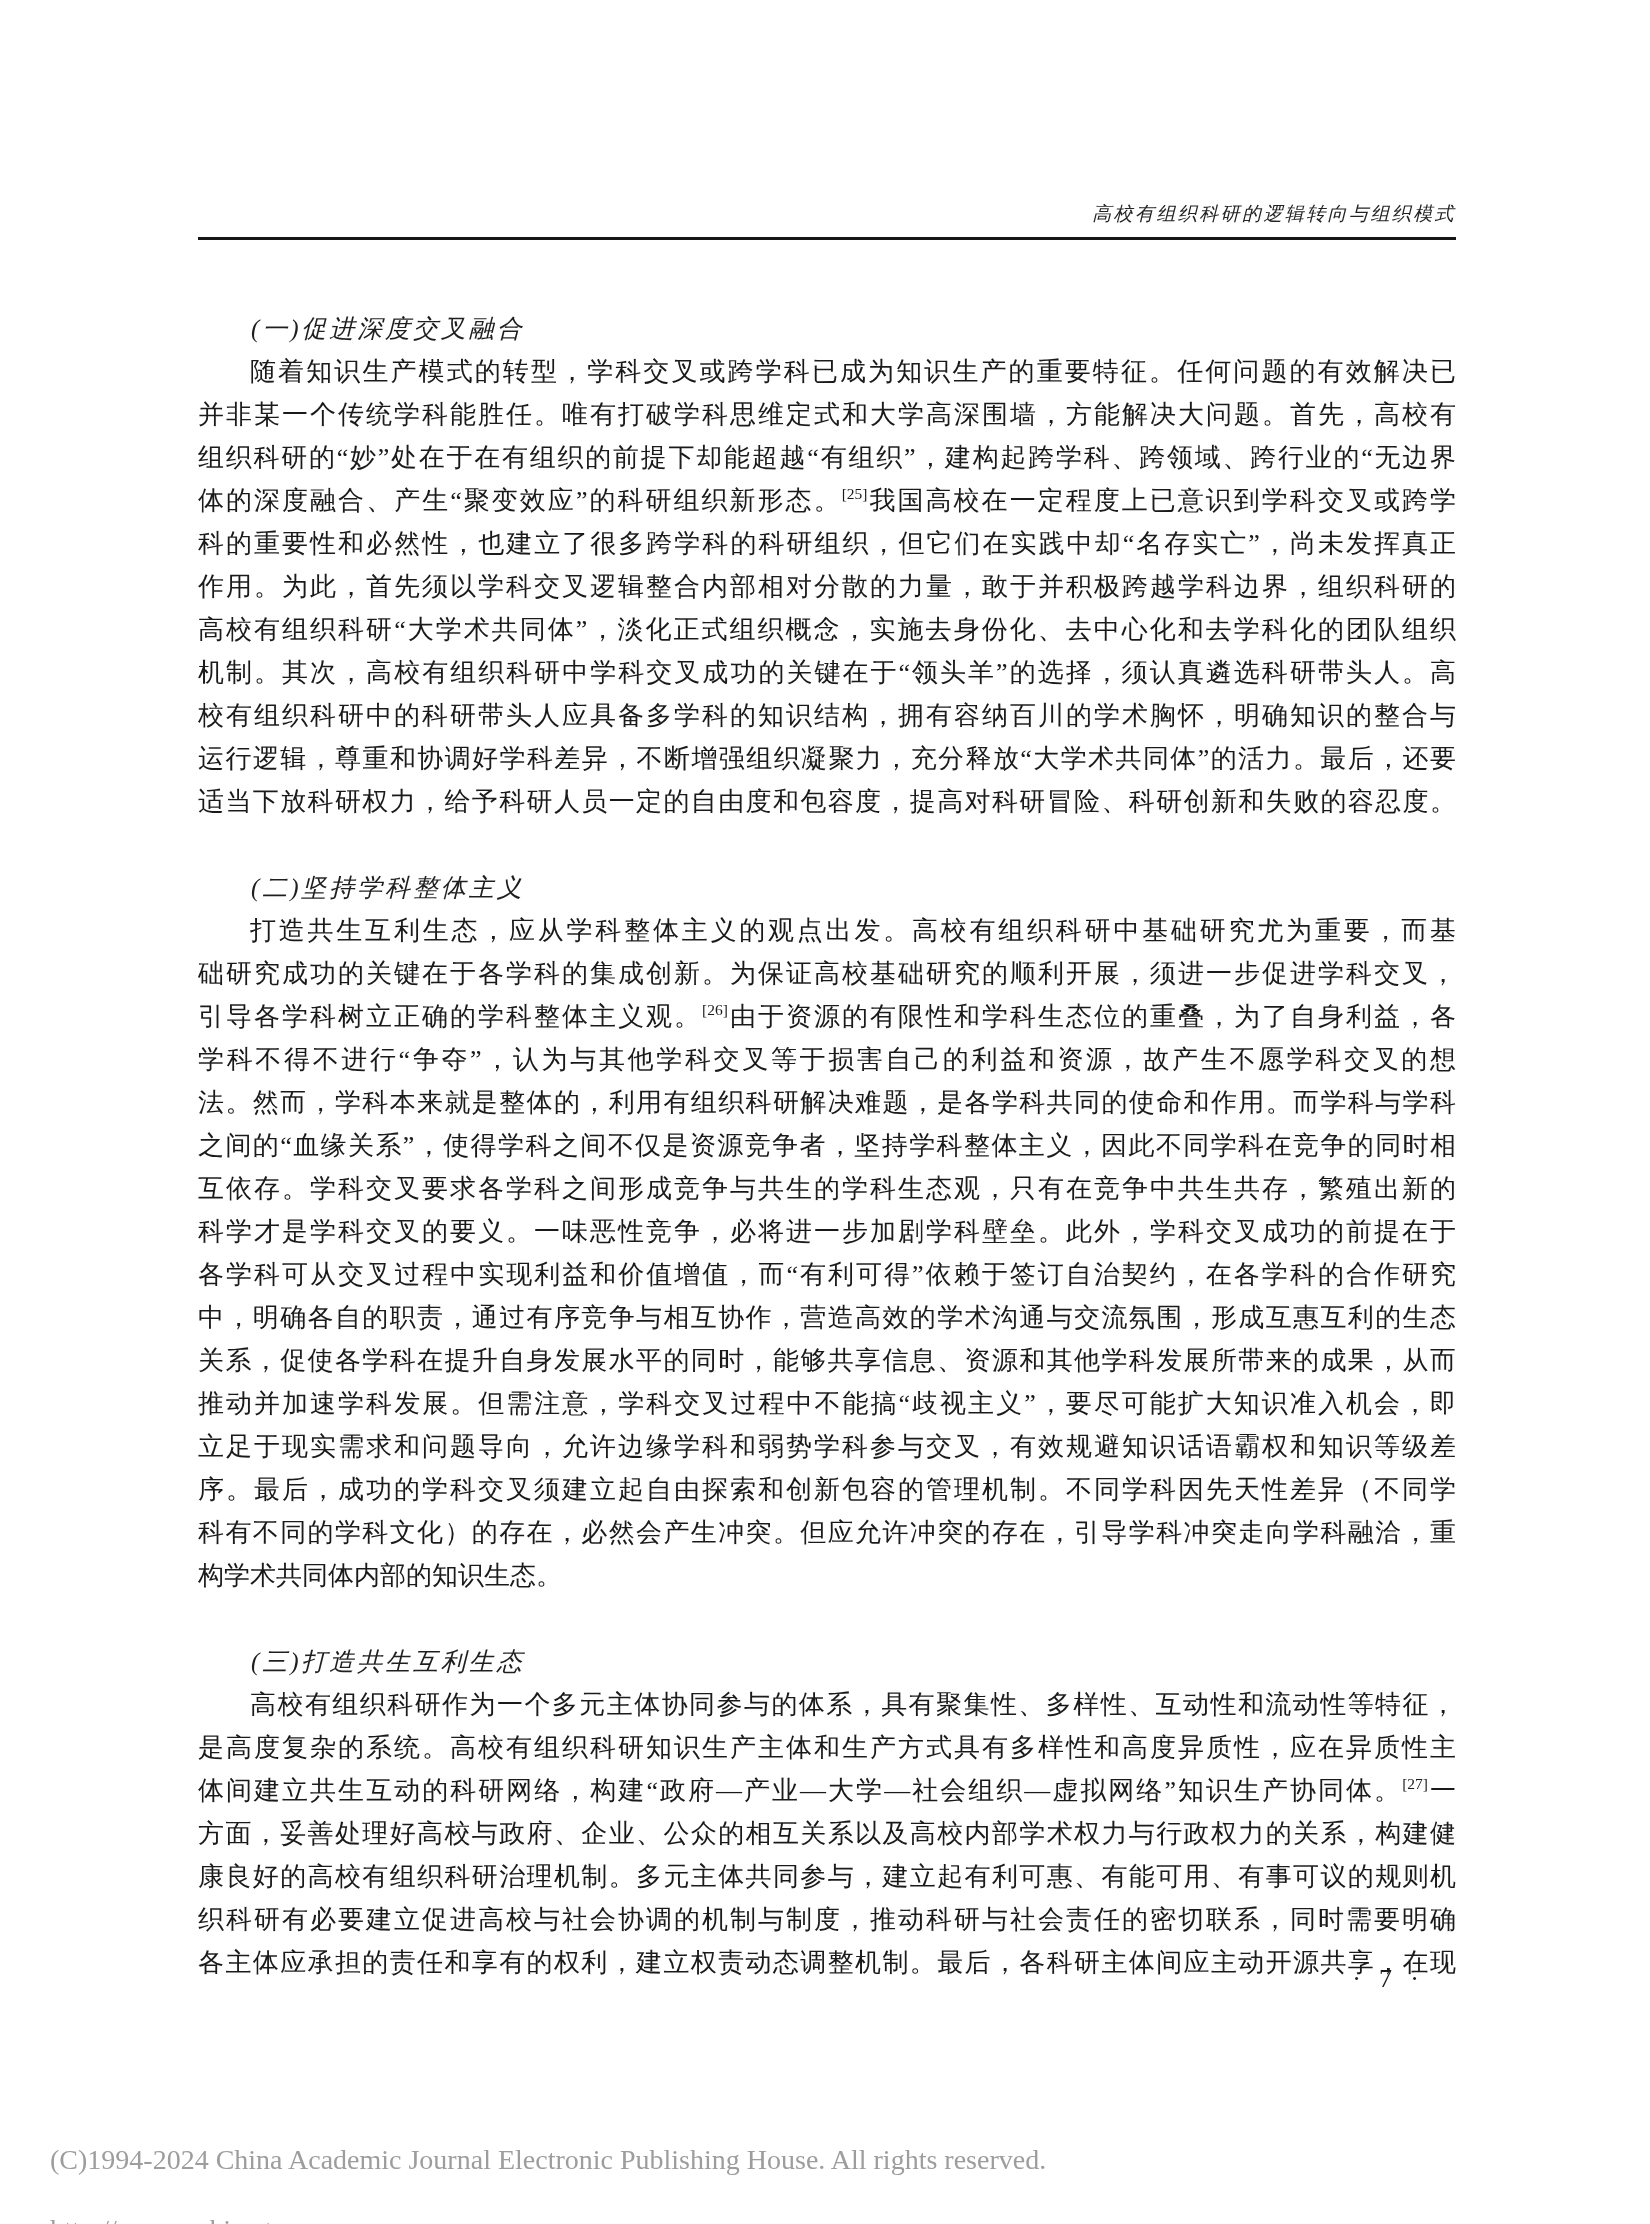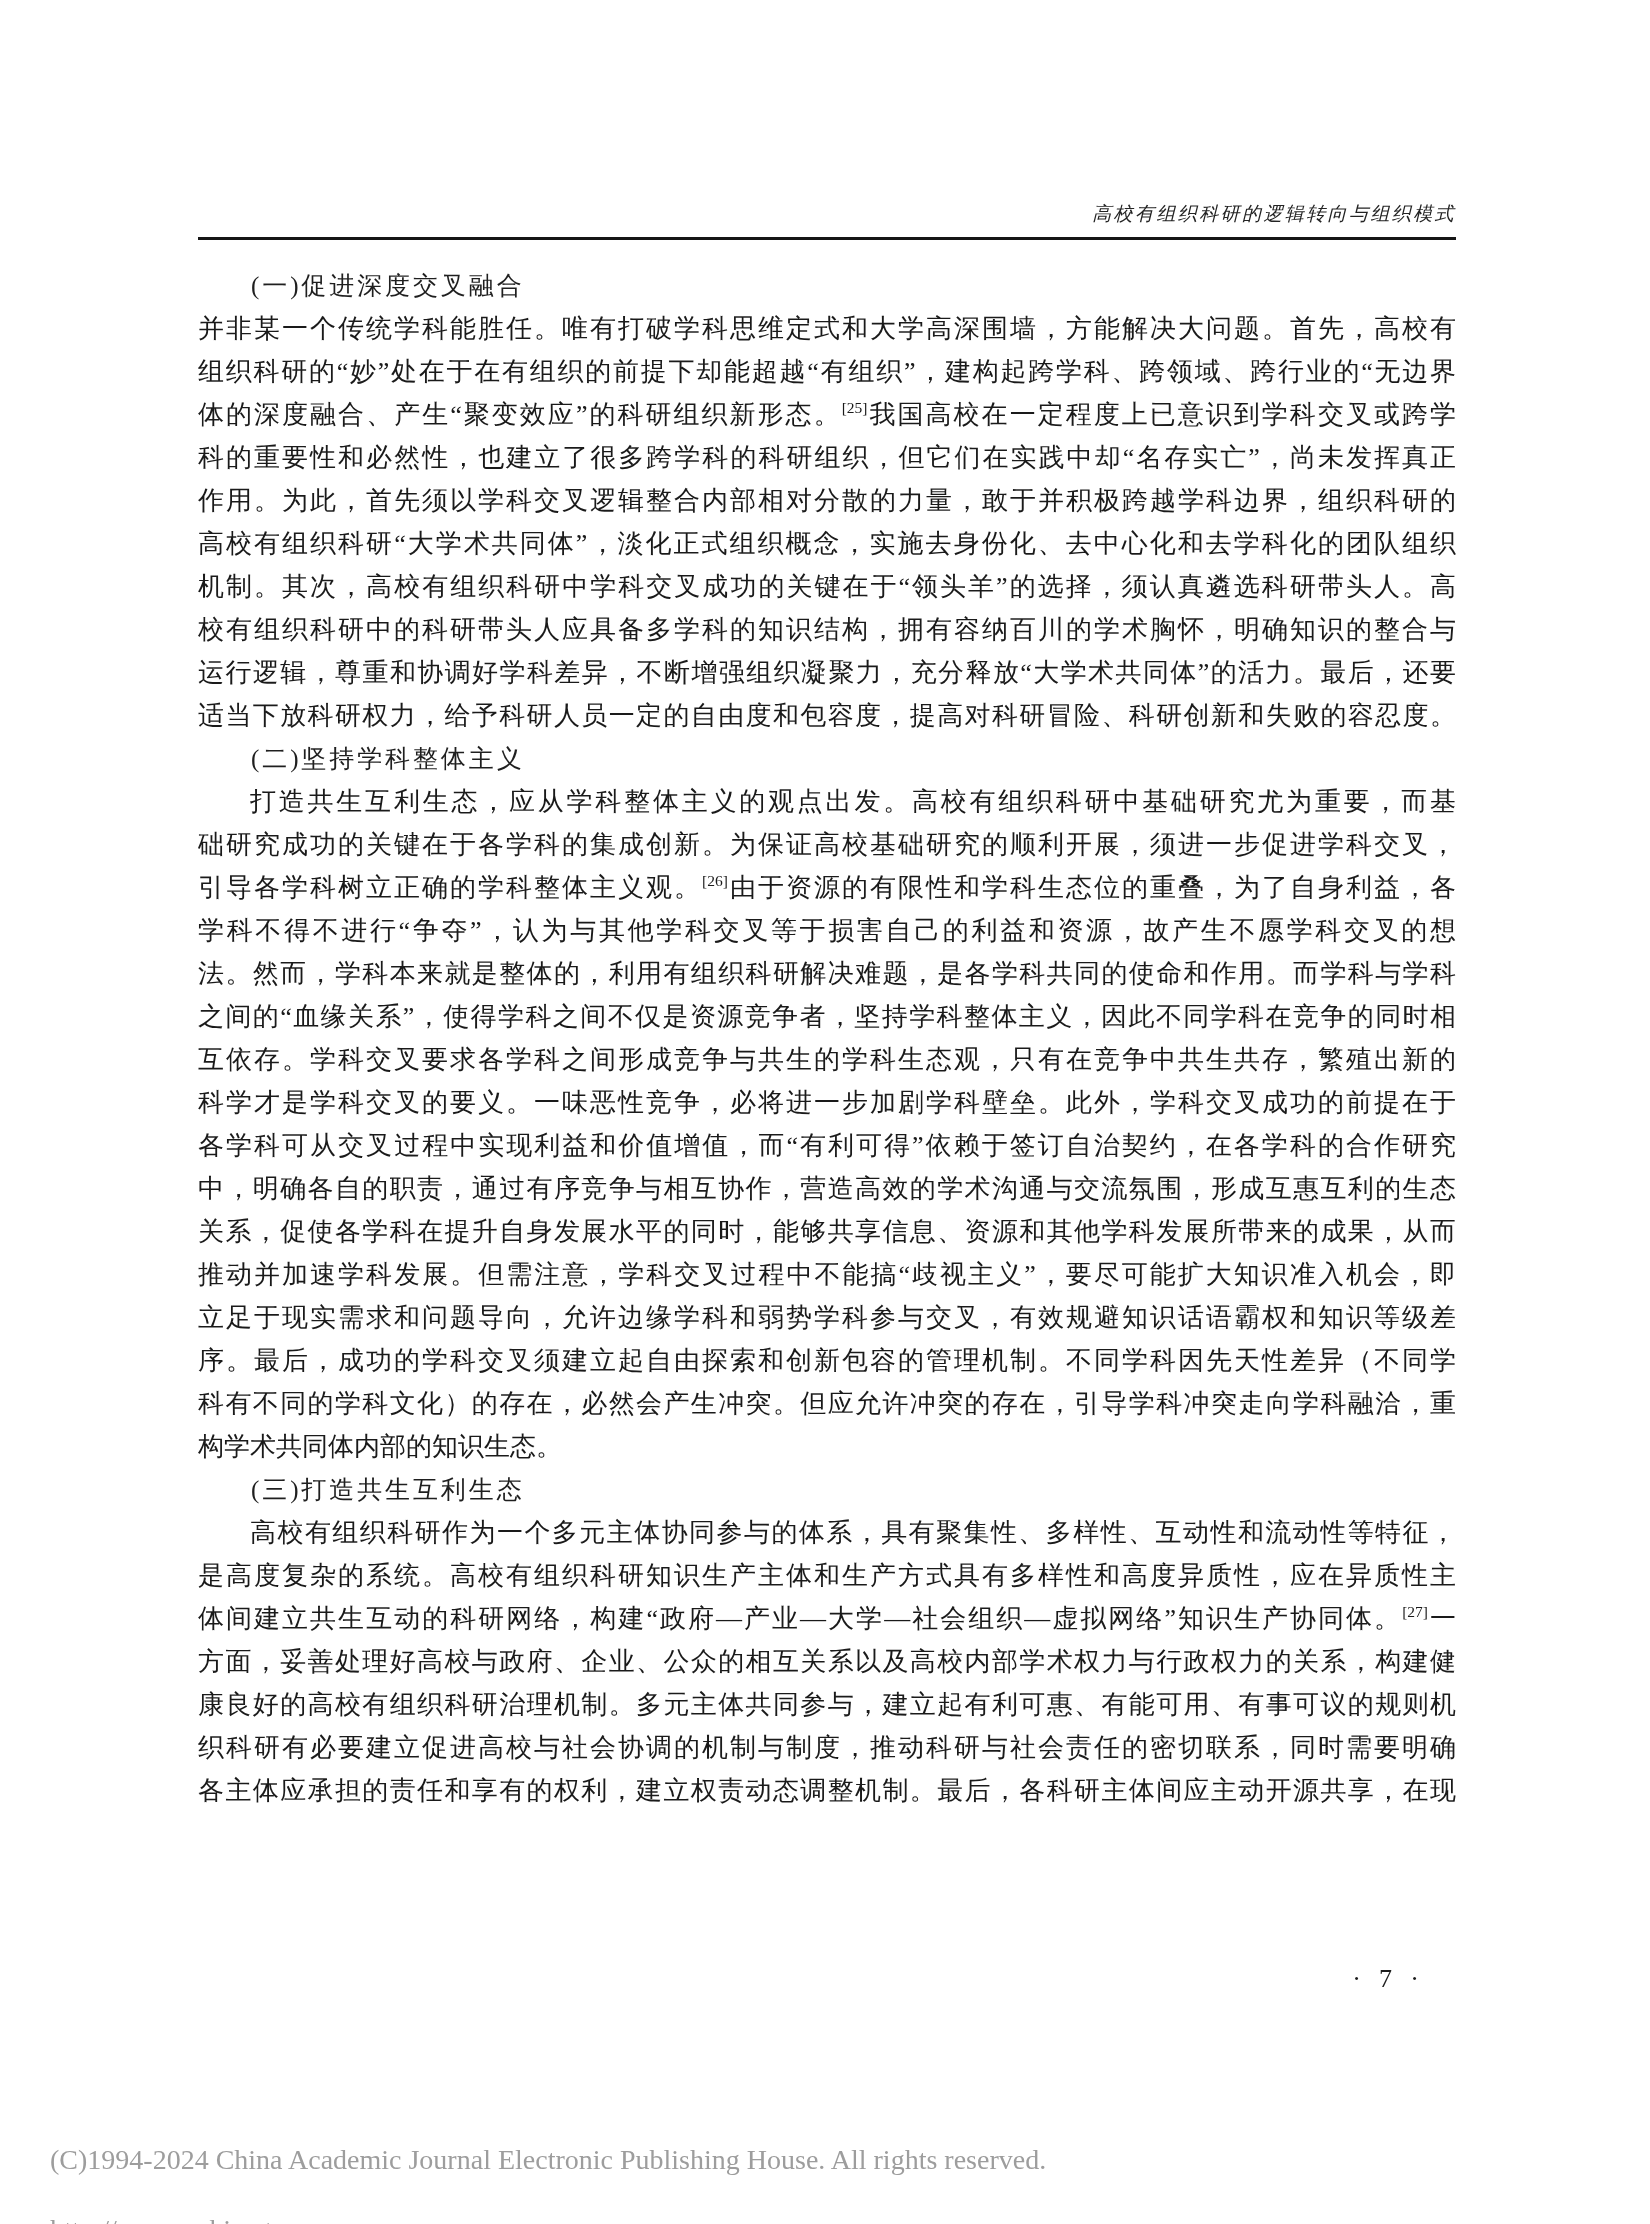--- a/index.html
+++ b/index.html
@@ -54,25 +54,27 @@
     text-align: justify;
     text-align-last: justify;
     overflow: hidden;
     box-sizing: border-box;
     color: #1a1a1a;
   }
   .tline.indent {
     padding-left: 52px;
   }
   .tline.heading {
+    font-style: italic;
     letter-spacing: 2.9px;
     text-align-last: left;
     padding-left: 53px;
     font-size: 25px;
     color: #1f1f1f;
+    margin-top: 43px;
   }
   .tline.short {
     text-align-last: left;
   }
   .tline sup {
     font-size: 15.5px;
     line-height: 0;
     vertical-align: 9.7px;
     letter-spacing: 0;
   }
@@ -108,20 +110,21 @@
 <body>
 
 <div class="page">
 
   <div class="running-head">高校有组织科研的逻辑转向与组织模式</div>
 
   <div class="head-rule"></div>
 
   <div class="content">
       <div class="tline heading">(一)促进深度交叉融合</div>
+      <div class="tline indent">随着知识生产模式的转型，学科交叉或跨学科已成为知识生产的重要特征。任何问题的有效解决已</div>
       <div class="tline">并非某一个传统学科能胜任。唯有打破学科思维定式和大学高深围墙，方能解决大问题。首先，高校有</div>
       <div class="tline">组织科研的“妙”处在于在有组织的前提下却能超越“有组织”，建构起跨学科、跨领域、跨行业的“无边界</div>
       <div class="tline">体的深度融合、产生“聚变效应”的科研组织新形态。<sup>[25]</sup>我国高校在一定程度上已意识到学科交叉或跨学</div>
       <div class="tline">科的重要性和必然性，也建立了很多跨学科的科研组织，但它们在实践中却“名存实亡”，尚未发挥真正</div>
       <div class="tline">作用。为此，首先须以学科交叉逻辑整合内部相对分散的力量，敢于并积极跨越学科边界，组织科研的</div>
       <div class="tline">高校有组织科研“大学术共同体”，淡化正式组织概念，实施去身份化、去中心化和去学科化的团队组织</div>
       <div class="tline">机制。其次，高校有组织科研中学科交叉成功的关键在于“领头羊”的选择，须认真遴选科研带头人。高</div>
       <div class="tline">校有组织科研中的科研带头人应具备多学科的知识结构，拥有容纳百川的学术胸怀，明确知识的整合与</div>
       <div class="tline">运行逻辑，尊重和协调好学科差异，不断增强组织凝聚力，充分释放“大学术共同体”的活力。最后，还要</div>
       <div class="tline">适当下放科研权力，给予科研人员一定的自由度和包容度，提高对科研冒险、科研创新和失败的容忍度。</div>

